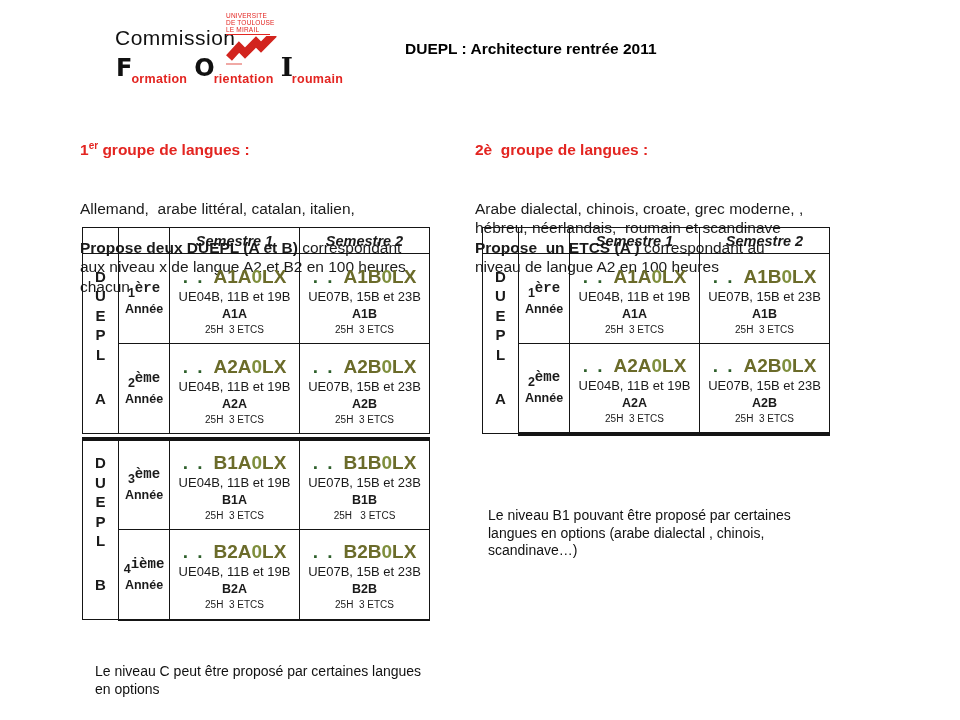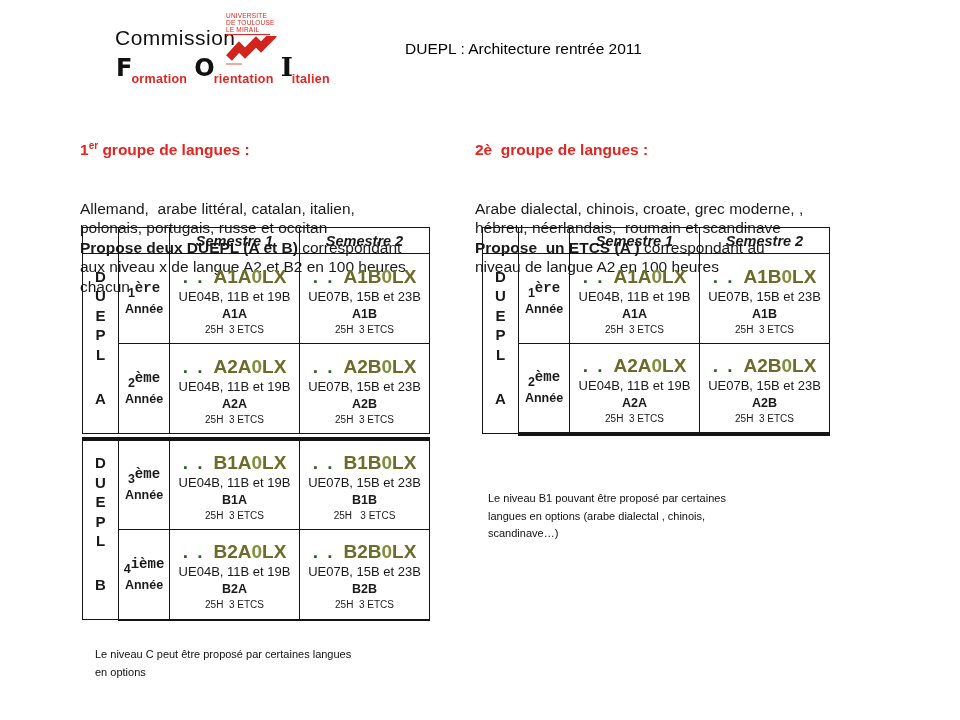--- a/index.html
+++ b/index.html
@@ -21,21 +21,21 @@
   .univ-line{font-size:6.5px;line-height:7px;color:var(--red);letter-spacing:.2px;white-space:nowrap;}
   .univ-underline{width:44px;height:1px;background:var(--red);margin-top:1px;}
   .zigzag{display:block;margin-top:1px;}
   .smallprint-line{width:16px;height:2px;background:#f0a9a5;margin-top:1px;}
   .foi-row{position:absolute;left:6px;top:42px;white-space:nowrap;}
   .foi-letter{font-size:24px;font-weight:bold;color:#111;font-family:"DejaVu Sans",sans-serif;}
   .foi-letter.serif{font-family:"DejaVu Serif",serif;font-size:26px;}
   .foi-word{font-size:12.5px;font-weight:bold;color:var(--red);display:inline-block;transform:translateY(7px);margin-right:7px;margin-left:-1px;letter-spacing:.3px;}
 
   
-  .title{position:absolute;left:405px;top:40px;font-size:15.5px;font-weight:normal;white-space:nowrap;color:#000;}
+  .title{position:absolute;left:405px;top:40px;font-size:15.5px;font-weight:bold;white-space:nowrap;color:#000;}
 
   
   .textblock{position:absolute;font-size:15.5px;line-height:19.5px;white-space:pre;}
   .textblock .blk-heading{color:var(--red);font-weight:bold;}
   .textblock sup{font-size:10px;}
   .tb-left{left:80px;top:97px;}
   .tb-right{left:475px;top:97px;}
 
   
   .tbl{border-collapse:collapse;table-layout:fixed;}
@@ -62,21 +62,21 @@
   .hours{font-size:10px;margin-top:3px;white-space:pre;}
 
   .left-tables{position:absolute;left:82px;top:227px;}
   .right-tables{position:absolute;left:482px;top:227px;}
   .tbl-b{margin-top:3px;}
   .tbl-b tr:first-child td{border-top-width:4px;}
   .tbl-b tr:last-child td{border-bottom-width:2px;}
   .tbl-r tr:last-child td{border-bottom-width:4px;}
 
   
-  .note{position:absolute;font-size:11px;line-height:17.5px;white-space:pre-line;color:#111;}
+  .note{position:absolute;font-size:14px;line-height:17.5px;white-space:pre-line;color:#111;margin-top:17px;}
   .note-left{left:95px;top:646px;}
   .note-right{left:488px;top:490px;}
 </style>
 </head>
 <body>
 
 <div class="slide">
 
   <div class="logo">
     <span class="commission-text">Commission</span>
@@ -84,29 +84,29 @@
       <div class="univ-line">UNIVERSITE</div>
       <div class="univ-line">DE TOULOUSE</div>
       <div class="univ-line">LE MIRAIL</div>
       <div class="univ-underline"></div>
       <svg class="zigzag" width="58" height="26" viewBox="0 0 58 26">
         <polyline points="3,22 13,11 19,17 30,6 35,11 48,-2" fill="none" stroke="#d2241e" stroke-width="8"></polyline>
       </svg>
       <div class="smallprint-line"></div>
     </div>
     <div class="foi-row">
-      <span class="foi-letter">F</span><span class="foi-word">ormation</span><span class="foi-letter">O</span><span class="foi-word">rientation</span><span class="foi-letter serif">I</span><span class="foi-word">italien</span>
+      <span class="foi-letter">F</span><span class="foi-word">ormation</span><span class="foi-letter">O</span><span class="foi-word">rientation</span><span class="foi-letter serif">I</span><span class="foi-word">roumain</span>
     </div>
   </div>
 
   <h1 class="title">DUEPL : Architecture rentrée 2011</h1>
 
   <div class="textblock tb-left">
     <div class="blk-heading"><span>1</span><sup>er</sup><span> groupe de langues :</span></div>
-    <div class="blk-body"><span>Allemand,  arabe littéral, catalan, italien,</span><br><span>polonais, portugais, russe et occitan</span><br><b>Propose deux DUEPL (A et B)</b><span> correspondant</span><br><span>aux niveau x de langue A2 et B2 en 100 heures</span><br><span>chacun</span></div>
+    <div class="blk-body"><span>Allemand,  arabe littéral, catalan, italien,</span><br><br><b>Propose deux DUEPL (A et B)</b><span> correspondant</span><br><span>aux niveau x de langue A2 et B2 en 100 heures</span><br><span>chacun</span></div>
   </div>
 
   <div class="textblock tb-right">
     <div class="blk-heading"><span>2è</span><sup></sup><span>  groupe de langues :</span></div>
     <div class="blk-body"><span>Arabe dialectal, chinois, croate, grec moderne, ,</span><br><span>hébreu, néerlandais,  roumain et scandinave</span><br><b>Propose  un ETCS (A )</b><span> correspondant au</span><br><span>niveau de langue A2 en 100 heures</span></div>
   </div>
 
   <div class="left-tables">
     <table class="tbl tbl-a">
       <colgroup>

